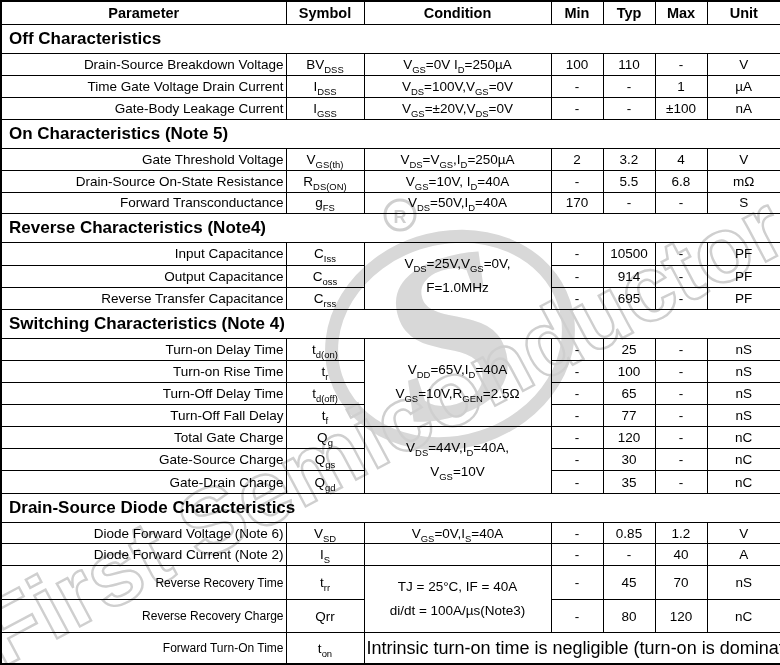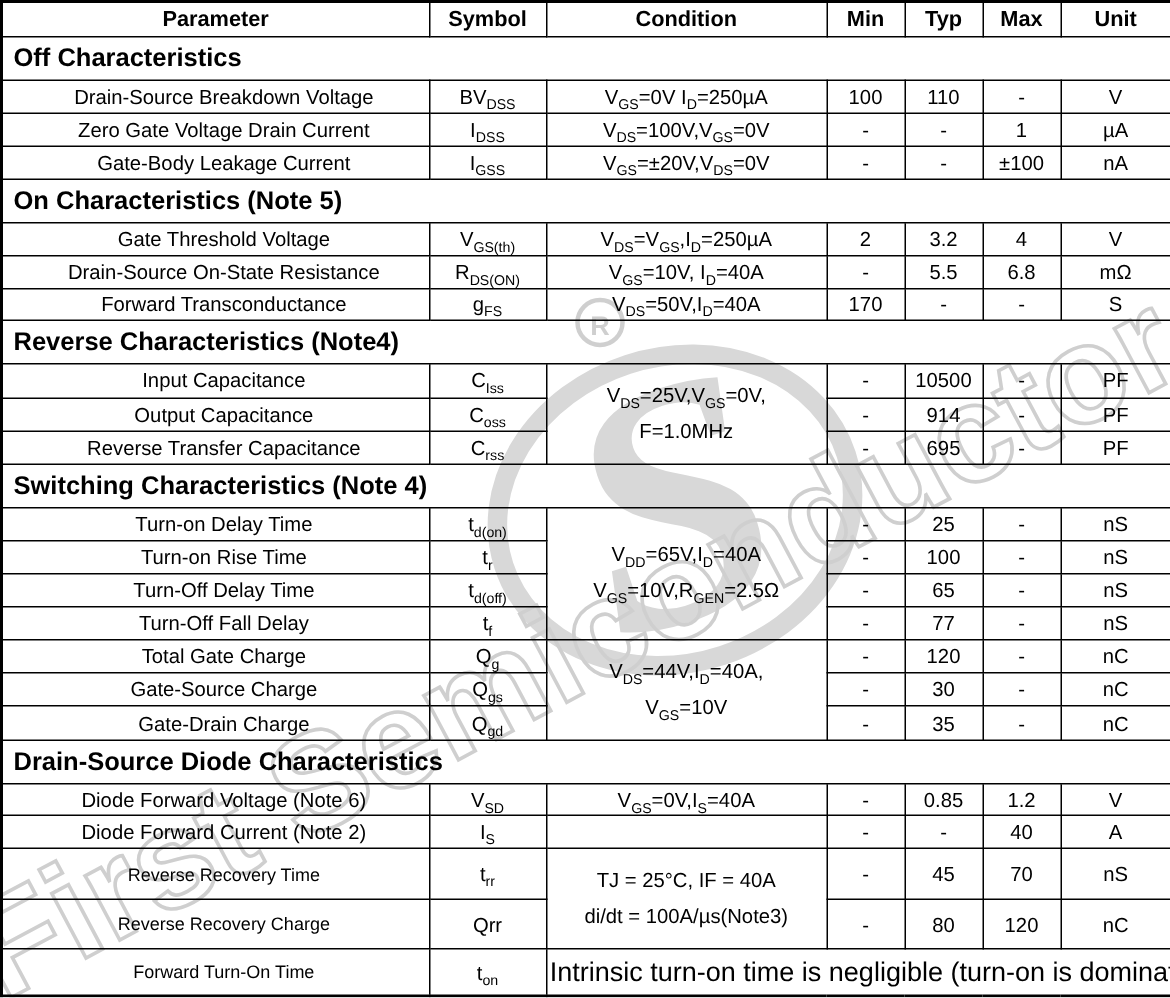--- a/index.html
+++ b/index.html
@@ -27,21 +27,21 @@
     border:1px solid #000;
     padding:0 2px;
     text-align:center;
     vertical-align:middle;
     font-size:13.5px;
     background:transparent;
     overflow:hidden;
     white-space:nowrap;
   }
   th{font-size:14.5px;font-weight:bold;}
-  td.p{text-align:center;padding-left:13px;}
+  td.p{text-align:right;padding-left:13px;}
   td.sec{text-align:left;padding-left:7px;font-weight:bold;font-size:17px;}
   td.sm{font-size:12px;}
   td.note{font-size:18px;}
   .cond2 div{line-height:24px;}
   sub{font-size:70%;line-height:0;}
 </style>
 </head>
 <body>
 
 <div class="page">
@@ -86,21 +86,21 @@
     <tr>
       <td class="p">Drain-Source Breakdown Voltage</td>
       <td>BV<sub>DSS</sub></td>
       <td>V<sub>GS</sub>=0V I<sub>D</sub>=250µA</td>
       <td>100</td>
       <td>110</td>
       <td>-</td>
       <td>V</td>
     </tr>
     <tr>
-      <td class="p">Zero Gate Voltage Drain Current</td>
+      <td class="p">Time Gate Voltage Drain Current</td>
       <td>I<sub>DSS</sub></td>
       <td>V<sub>DS</sub>=100V,V<sub>GS</sub>=0V</td>
       <td>-</td>
       <td>-</td>
       <td>1</td>
       <td>µA</td>
     </tr>
     <tr>
       <td class="p">Gate-Body Leakage Current</td>
       <td>I<sub>GSS</sub></td>

